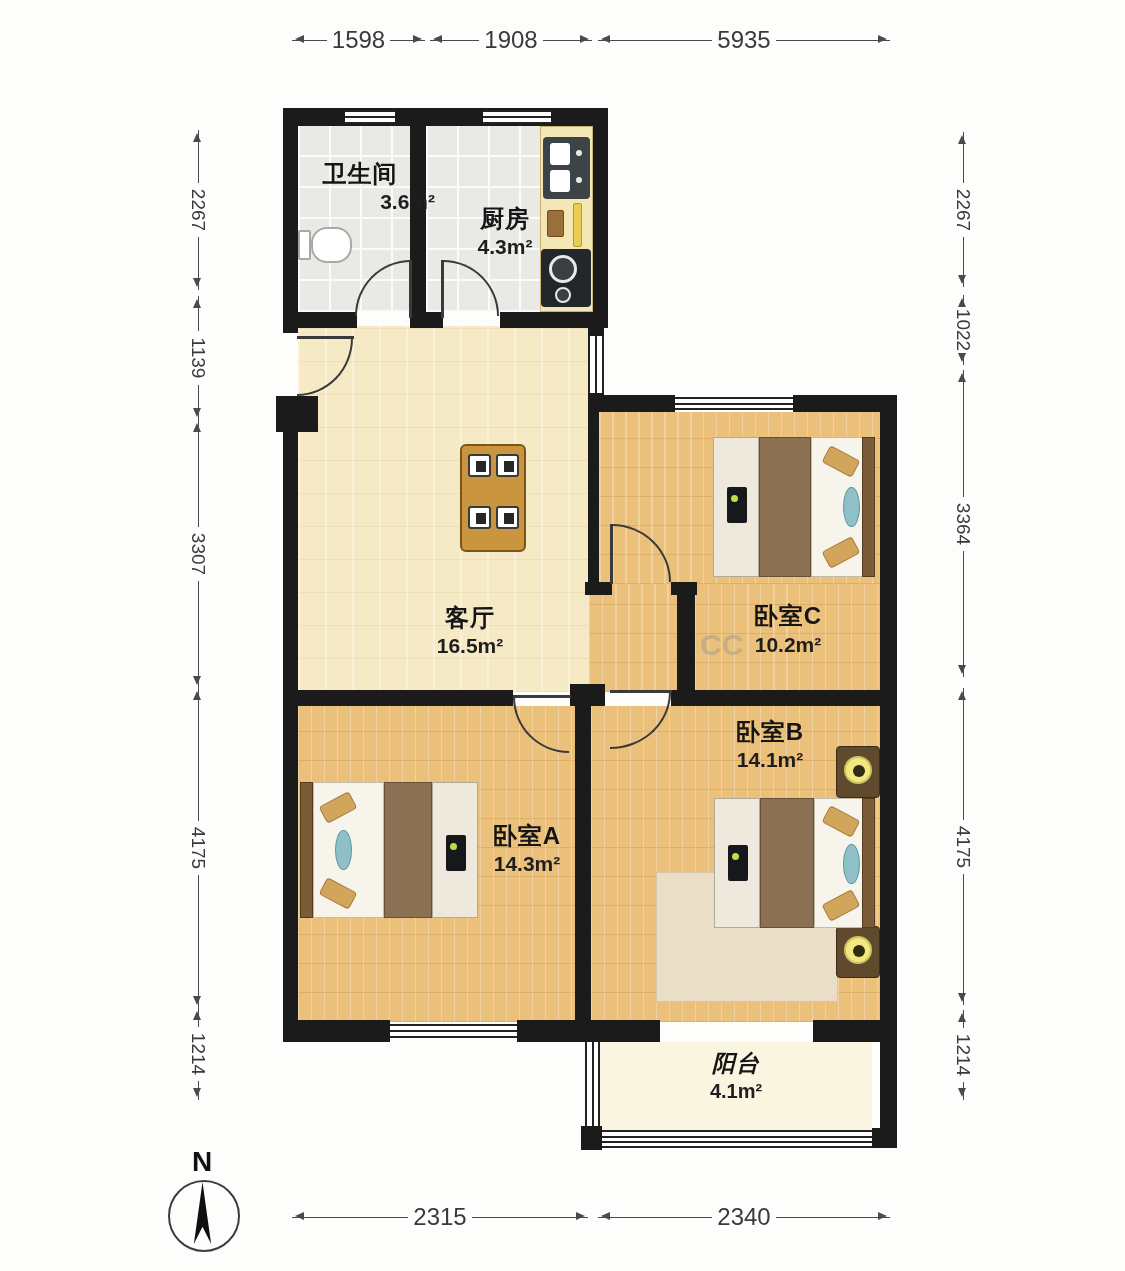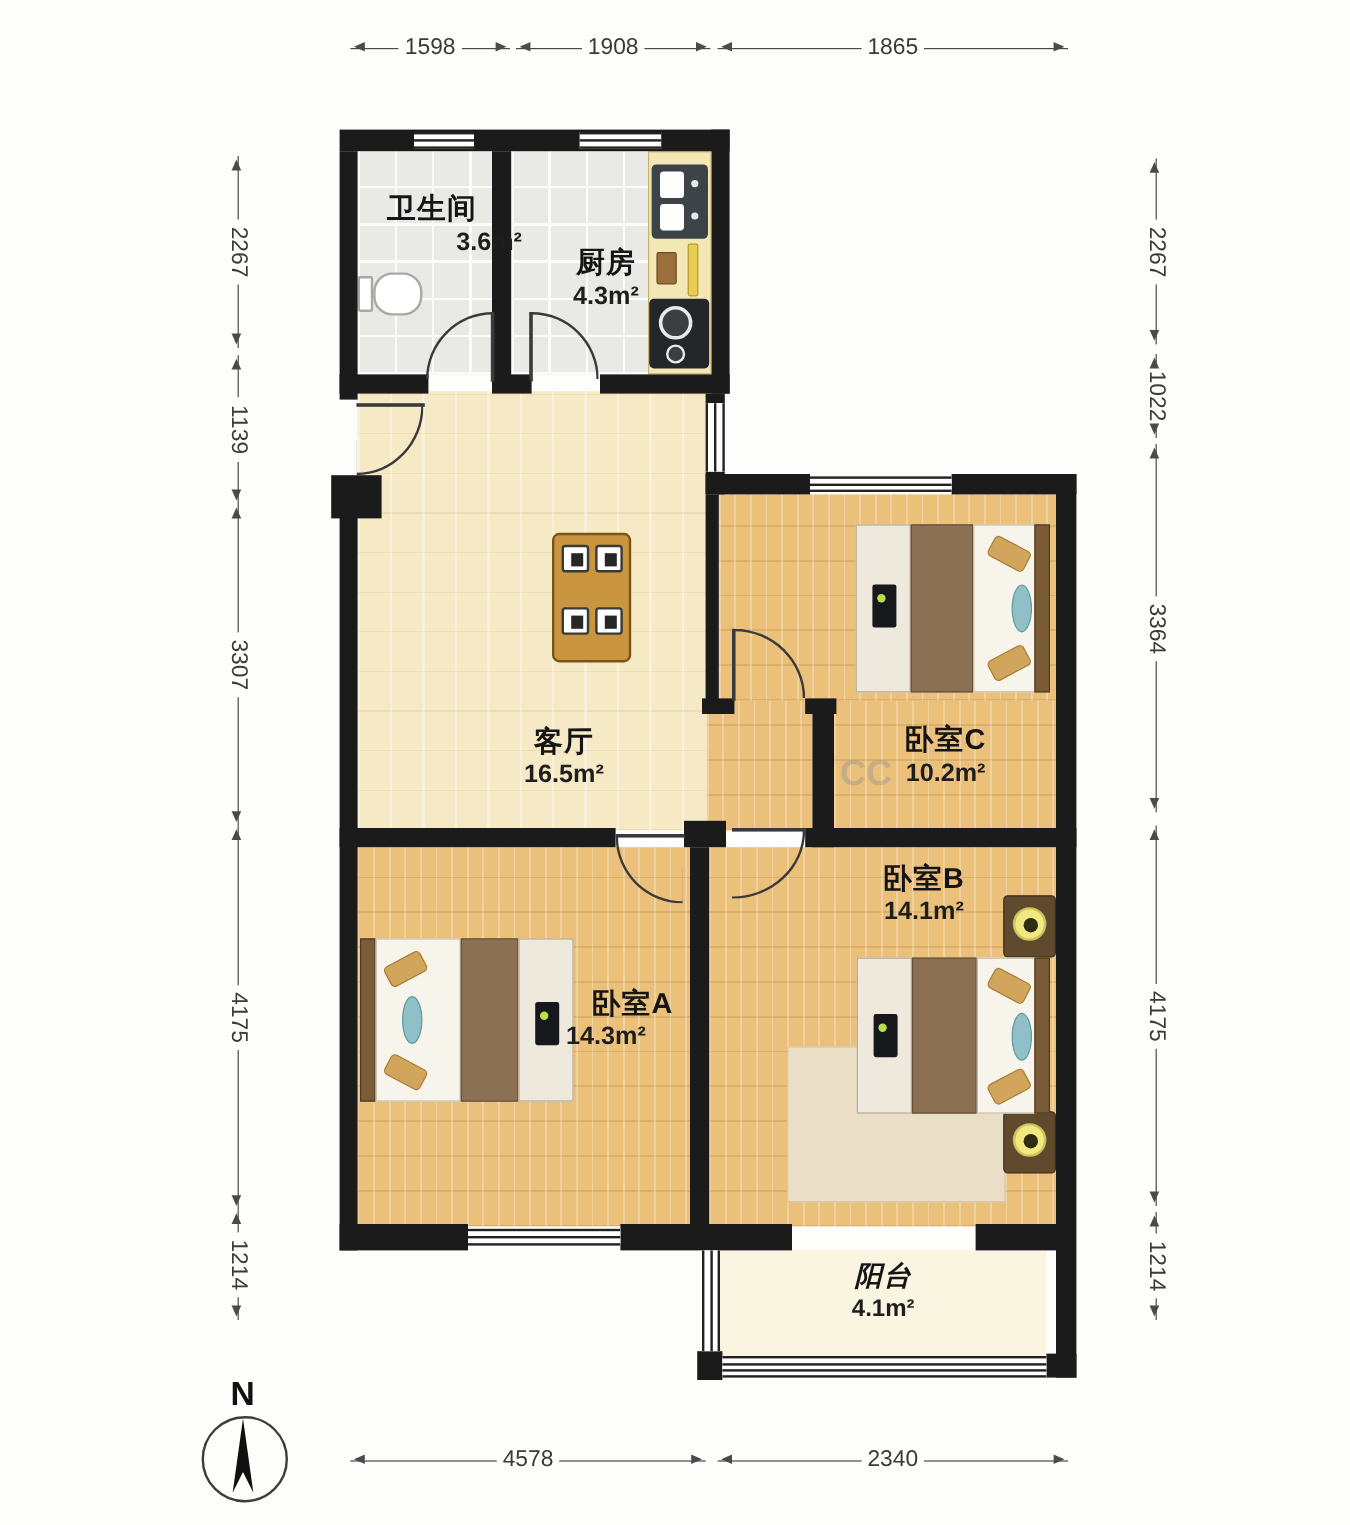--- a/index.html
+++ b/index.html
@@ -41,21 +41,21 @@
   .furn{position:absolute;z-index:20;box-sizing:border-box;}
   .rug{position:absolute;z-index:14;}
   
   .room-label{position:absolute;z-index:60;width:150px;text-align:center;color:#151515;
     font-weight:700;font-size:24px;letter-spacing:1px;}
   .room-area{position:absolute;z-index:60;width:150px;text-align:center;color:#1e1e1e;
     font-weight:600;font-size:21px;}
   .watermark{position:absolute;z-index:55;color:rgba(145,145,145,.4);font-size:30px;font-weight:700;}
   
   .dim-h{position:absolute;display:flex;align-items:center;z-index:5;color:#3a3a3a;
-    font-size:19px;height:18px;}
+    font-size:24px;height:18px;}
   .dim-h .ln{flex:1;height:0;border-top:1.6px solid #4a4a4a;position:relative;}
   .dim-h .al::before{content:"";position:absolute;top:-5.5px;left:-1px;width:0;height:0;
     border:4.5px solid transparent;border-right:9px solid #4a4a4a;}
   .dim-h .ar::after{content:"";position:absolute;top:-5.5px;right:-1px;width:0;height:0;
     border:4.5px solid transparent;border-left:9px solid #4a4a4a;}
   .dim-h .lbl{padding:0 5px;white-space:nowrap;}
   .dim-v{position:absolute;display:flex;flex-direction:column;align-items:center;width:18px;
     z-index:5;color:#3a3a3a;font-size:19px;}
   .dim-v .ln{flex:1;width:0;border-left:1.6px solid #4a4a4a;position:relative;}
   .dim-v .au::before{content:"";position:absolute;left:-5.5px;top:-1px;width:0;height:0;
@@ -228,44 +228,44 @@
   <div class="room-area" style="left:395px;top:634px;">16.5m²</div>
 
   <div class="watermark" style="left:700px;top:628px;">CC</div>
   <div class="room-label" style="left:713px;top:600px;">卧室C</div>
   <div class="room-area" style="left:713px;top:633px;">10.2m²</div>
 
   <div class="room-label" style="left:695px;top:716px;">卧室B</div>
   <div class="room-area" style="left:695px;top:748px;">14.1m²</div>
 
   <div class="room-label" style="left:452px;top:820px;">卧室A</div>
-  <div class="room-area" style="left:430px;top:852px;">14.3m²</div>
+  <div class="room-area" style="left:452px;top:852px;">14.3m²</div>
 
   <div class="room-label" style="left:661px;top:1048px;font-size:23px;font-style:italic;">阳台</div>
   <div class="room-area" style="left:661px;top:1080px;font-size:20px;">4.1m²</div>
 
   <div class="dim-h" style="left:292px;top:31px;width:133px;">
     <div class="ln al"></div>
     <div class="lbl">1598</div>
     <div class="ln ar"></div>
   </div>
   <div class="dim-h" style="left:430px;top:31px;width:162px;">
     <div class="ln al"></div>
     <div class="lbl">1908</div>
     <div class="ln ar"></div>
   </div>
   <div class="dim-h" style="left:598px;top:31px;width:292px;">
     <div class="ln al"></div>
-    <div class="lbl">1865</div>
+    <div class="lbl">5935</div>
     <div class="ln ar"></div>
   </div>
 
   <div class="dim-h" style="left:292px;top:1208px;width:296px;">
     <div class="ln al"></div>
-    <div class="lbl">4578</div>
+    <div class="lbl">2315</div>
     <div class="ln ar"></div>
   </div>
   <div class="dim-h" style="left:598px;top:1208px;width:292px;">
     <div class="ln al"></div>
     <div class="lbl">2340</div>
     <div class="ln ar"></div>
   </div>
 
   <div class="dim-v" style="left:189px;top:130px;height:160px;">
     <div class="ln au"></div>

